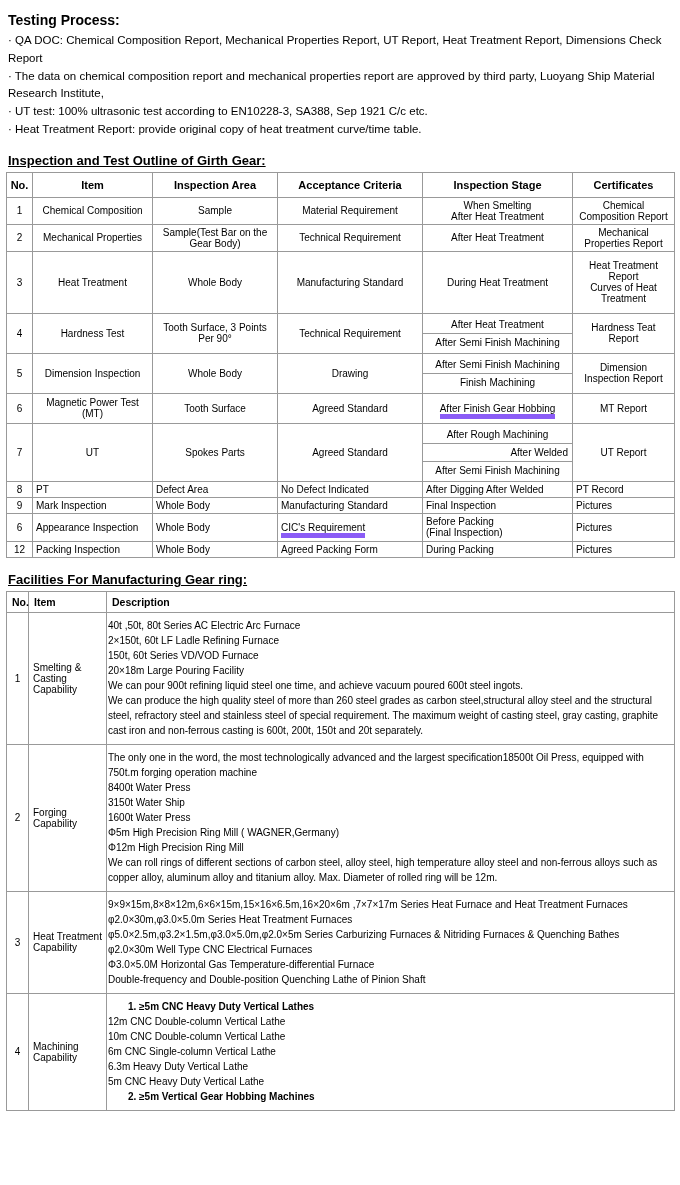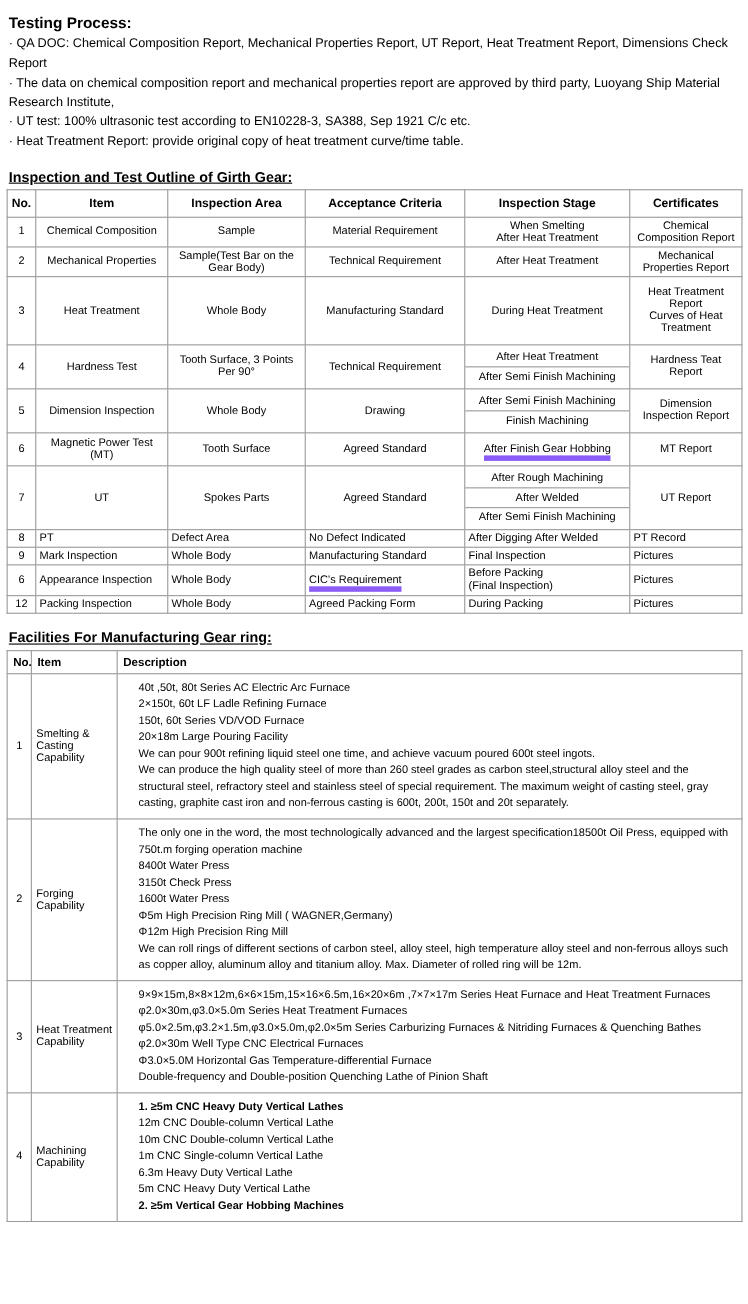--- a/index.html
+++ b/index.html
@@ -79,24 +79,24 @@
     text-align: left;
     font-weight: bold;
     font-size: 10.5px;
     padding: 4px 5px;
   }
   table.facilities td.num { text-align: center; width: 22px; }
   table.facilities td.item { width: 68px; }
   table.facilities td.desc {
     vertical-align: top;
     line-height: 1.5;
-    padding: 5px 5px 6px 19px;
+    padding: 5px 5px 6px 1px;
   }
   table.facilities td.desc div { white-space: normal; }
-  .b { font-weight: bold; }
+  .b { font-weight: bold; margin-left: 20px; }
 </style>
 </head>
 <body>
 
 <div class="page">
 
   <h1 class="section-title">Testing Process:</h1>
 
   <div class="intro">
     <span class="line">· QA DOC: Chemical Composition Report, Mechanical Properties Report, UT Report, Heat Treatment Report, Dimensions Check Report</span>
@@ -192,21 +192,21 @@
         <td class="c">MT  Report</td>
       </tr>
 
       <tr style="height:58px">
         <td class="c">7</td>
         <td class="c cellpad">UT</td>
         <td class="c">Spokes Parts</td>
         <td class="c">Agreed Standard</td>
         <td class="stage-split">
           <div>After Rough Machining</div>
-          <div style="text-align:center">After Welded</div>
+          <div style="text-align:right">After Welded</div>
           <div>After Semi Finish Machining</div>
         </td>
         <td class="c">UT Report</td>
       </tr>
 
       <tr>
         <td class="c">8</td>
         <td class="l">PT</td>
         <td class="l">Defect Area</td>
         <td class="l">No Defect Indicated</td>
@@ -276,21 +276,21 @@
           <div>We can produce the high quality steel of more than 260 steel grades as carbon steel,structural alloy steel and the structural steel, refractory steel and stainless steel of special requirement. The maximum weight of casting steel, gray casting, graphite cast iron and non-ferrous casting is 600t, 200t, 150t and 20t separately.</div>
         </td>
       </tr>
 
       <tr>
         <td class="num">2</td>
         <td class="item">Forging Capability</td>
         <td class="desc">
           <div>The only one in the word, the most technologically advanced and the largest specification18500t Oil Press, equipped with 750t.m forging operation machine</div>
           <div>8400t Water Press</div>
-          <div>3150t Check Press</div>
+          <div>3150t Water Ship</div>
           <div>1600t Water Press</div>
           <div>Φ5m High Precision Ring Mill ( WAGNER,Germany)</div>
           <div>Φ12m High Precision Ring Mill</div>
           <div>We can roll rings of different sections of carbon steel, alloy steel, high temperature alloy steel and non-ferrous alloys such as copper alloy, aluminum alloy and titanium alloy. Max. Diameter of rolled ring will be 12m.</div>
         </td>
       </tr>
 
       <tr>
         <td class="num">3</td>
         <td class="item">Heat Treatment Capability</td>
@@ -304,21 +304,21 @@
         </td>
       </tr>
 
       <tr>
         <td class="num">4</td>
         <td class="item">Machining Capability</td>
         <td class="desc">
           <div class="b">1. ≥5m CNC Heavy Duty Vertical Lathes</div>
           <div>12m CNC Double-column Vertical Lathe</div>
           <div>10m CNC Double-column Vertical Lathe</div>
-          <div>1m CNC Single-column Vertical Lathe</div>
+          <div>6m CNC Single-column Vertical Lathe</div>
           <div>6.3m Heavy Duty Vertical Lathe</div>
           <div>5m CNC Heavy Duty Vertical Lathe</div>
           <div class="b">2. ≥5m Vertical Gear Hobbing Machines</div>
         </td>
       </tr>
     </tbody>
   </table>
 
 </div>
 

